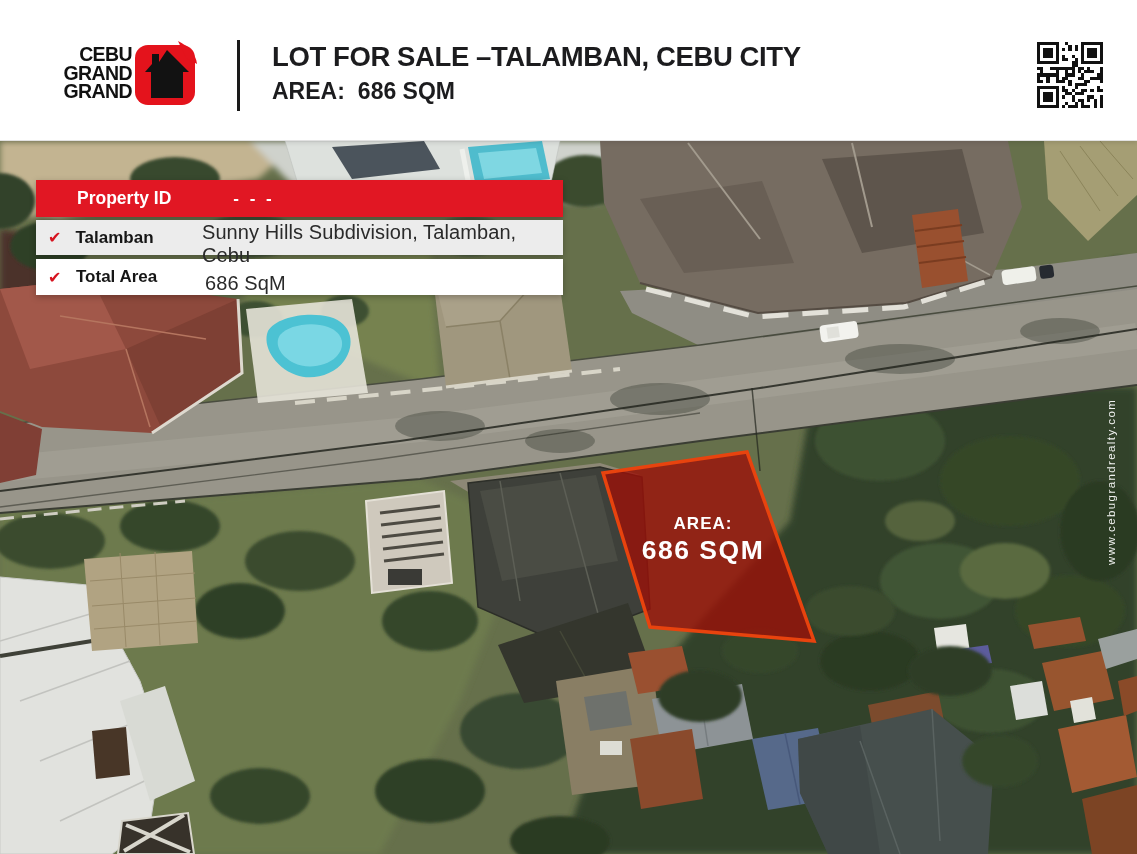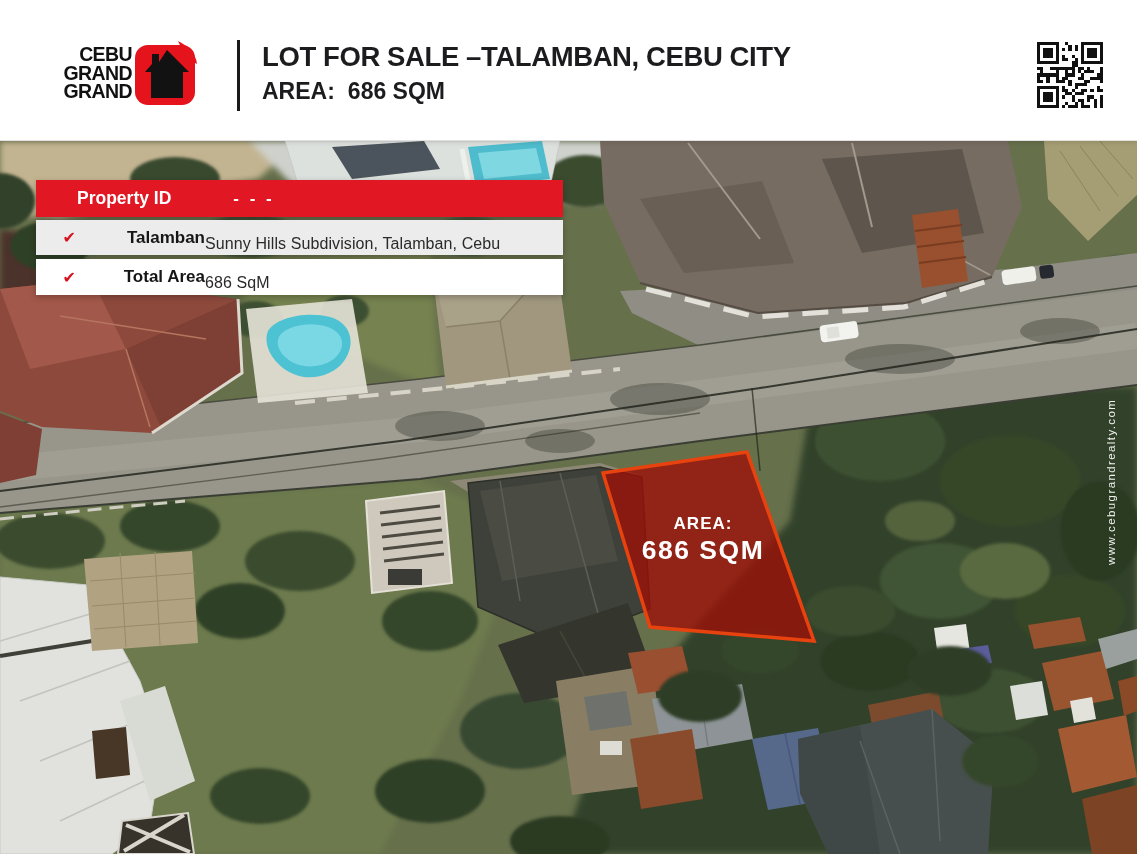--- a/index.html
+++ b/index.html
@@ -15,45 +15,45 @@
     font-family:"Liberation Sans","DejaVu Sans",sans-serif;}
   .page{position:relative;width:1137px;height:854px;background:#ef4444;padding-left:47px;}
 
   
   .header{position:absolute;left:0;top:0;width:1137px;height:141px;background:#fff;
     border-bottom:1px solid #e2e2e2;box-shadow:0 2px 4px rgba(0,0,0,.10);z-index:5;}
   .logo-text{position:absolute;left:40px;top:45px;width:92px;text-align:right;
     font-weight:bold;font-size:19.5px;line-height:18.5px;letter-spacing:-0.6px;color:#111;}
   .logo-mark{position:absolute;left:134px;top:40px;width:72px;height:70px;}
   .divider{position:absolute;left:237px;top:40px;width:2.5px;height:71px;background:#1a1a1a;}
-  .title-block{position:absolute;left:262px;top:41px;}
+  .title-block{position:absolute;left:272px;top:41px;}
   .title-line1{font-size:27.5px;font-weight:800;letter-spacing:-0.4px;color:var(--ink);line-height:32px;}
   .title-line2{margin-top:5px;font-size:23px;font-weight:800;color:var(--ink);display:flex;gap:13px;}
   .qr{position:absolute;left:1035px;top:42px;width:70px;height:66px;}
 
   
   .map{position:absolute;left:0;top:141px;width:1137px;height:713px;overflow:hidden;background:#66704b;}
   .map svg.sat{position:absolute;left:0;top:0;}
 
   .lot-poly{fill:var(--lot_fill);fill-opacity:.78;stroke:var(--lot_stroke);stroke-width:3.5;}
   .lot-label1{fill:#fff;font-weight:bold;font-size:17px;letter-spacing:1px;text-anchor:middle;}
   .lot-label2{fill:#fff;font-weight:bold;font-size:26.5px;letter-spacing:1.5px;text-anchor:middle;}
   .watermark{fill:#fff;opacity:.92;font-size:11.5px;letter-spacing:1.4px;}
 
   
   .info-box{position:absolute;left:36px;top:39px;width:527px;z-index:4;
-    filter:drop-shadow(0 2px 3px rgba(0,0,0,.25));text-align:right;}
+    filter:drop-shadow(0 2px 3px rgba(0,0,0,.25));}
   .info-header{height:37px;background:var(--info_red);display:flex;align-items:center;color:#fff;}
   .info-header .ih-label{margin-left:41px;font-weight:bold;font-size:17.5px;}
   .info-header .ih-value{margin-left:62px;font-weight:800;font-size:17px;letter-spacing:3px;}
   .info-row{height:35px;display:flex;align-items:center;margin-top:3px;background:#ececec;}
   .info-row.alt{background:#fff;margin-top:4px;height:36px;}
   .check{width:28px;margin-left:12px;color:var(--check_red);font-size:16px;font-weight:bold;}
   .row-label{width:129px;font-weight:bold;font-size:17px;color:#161616;}
-  .row-value{font-size:16px;color:#2a2a2a;letter-spacing:.1px;margin-top:12px;}
+  .row-value{font-size:20px;color:#2a2a2a;letter-spacing:.1px;margin-top:12px;}
 </style>
 </head>
 <body>
 
 <div class="page">
 
   <div class="header">
     <div class="logo-text">
       <div>CEBU</div>
       <div>GRAND</div>

